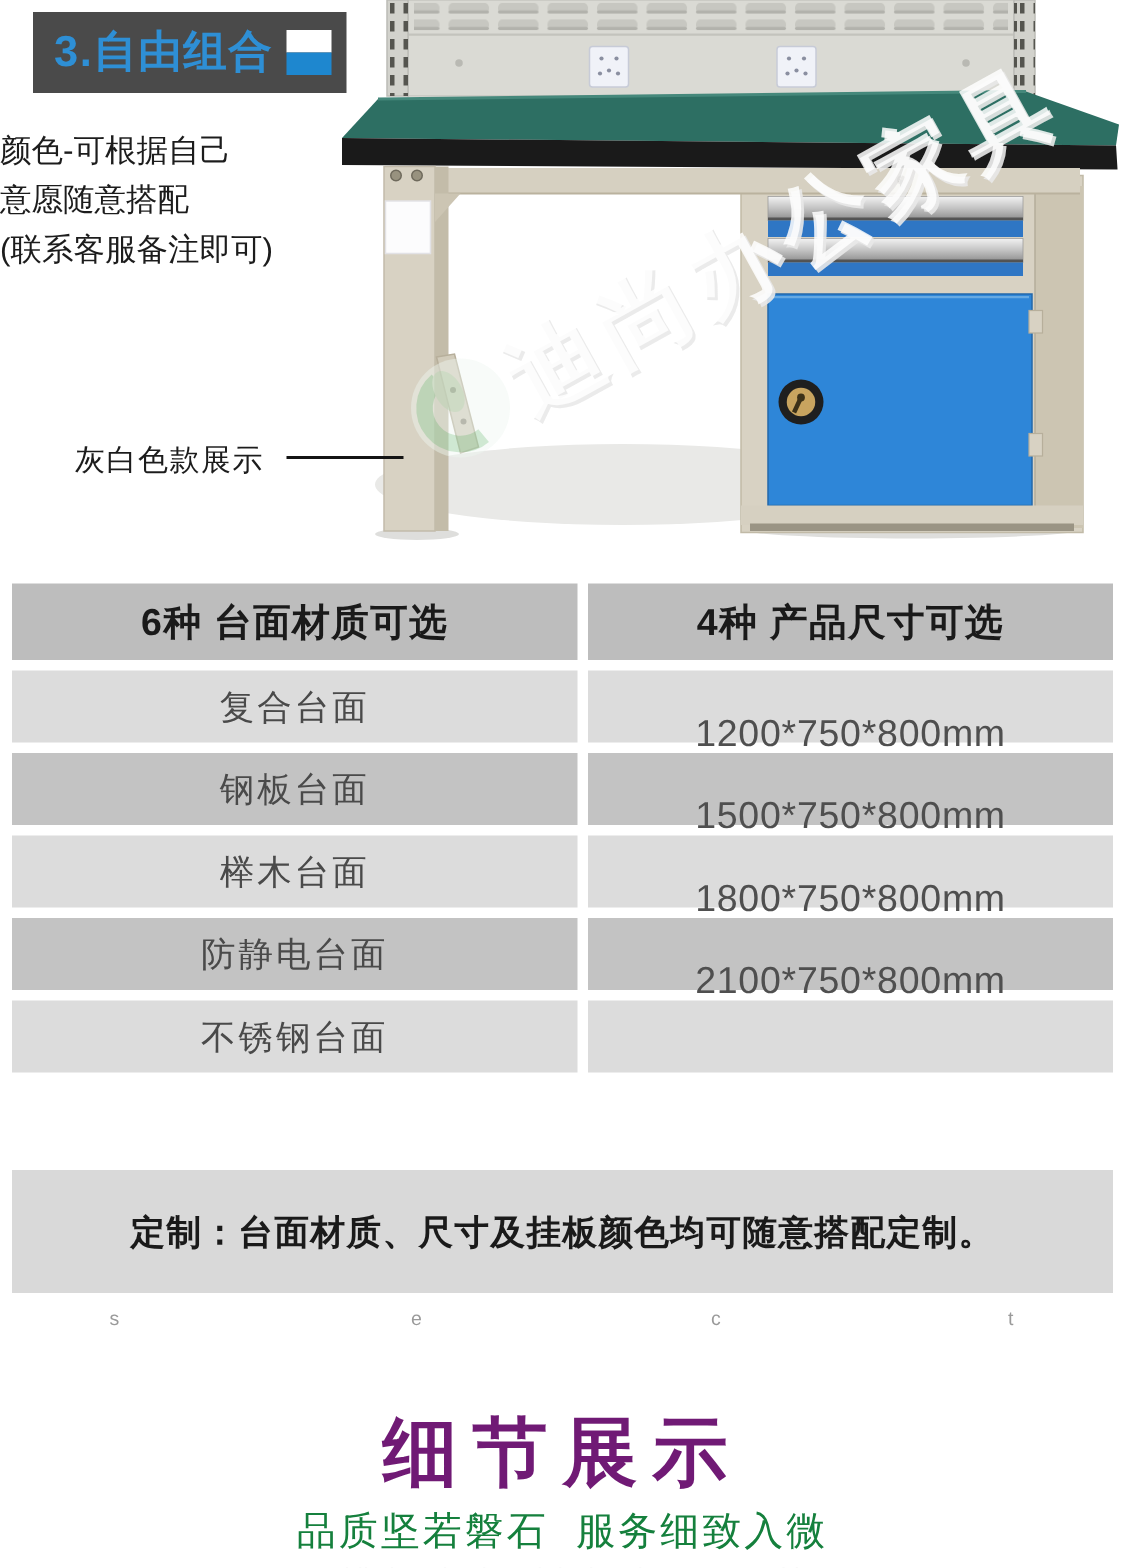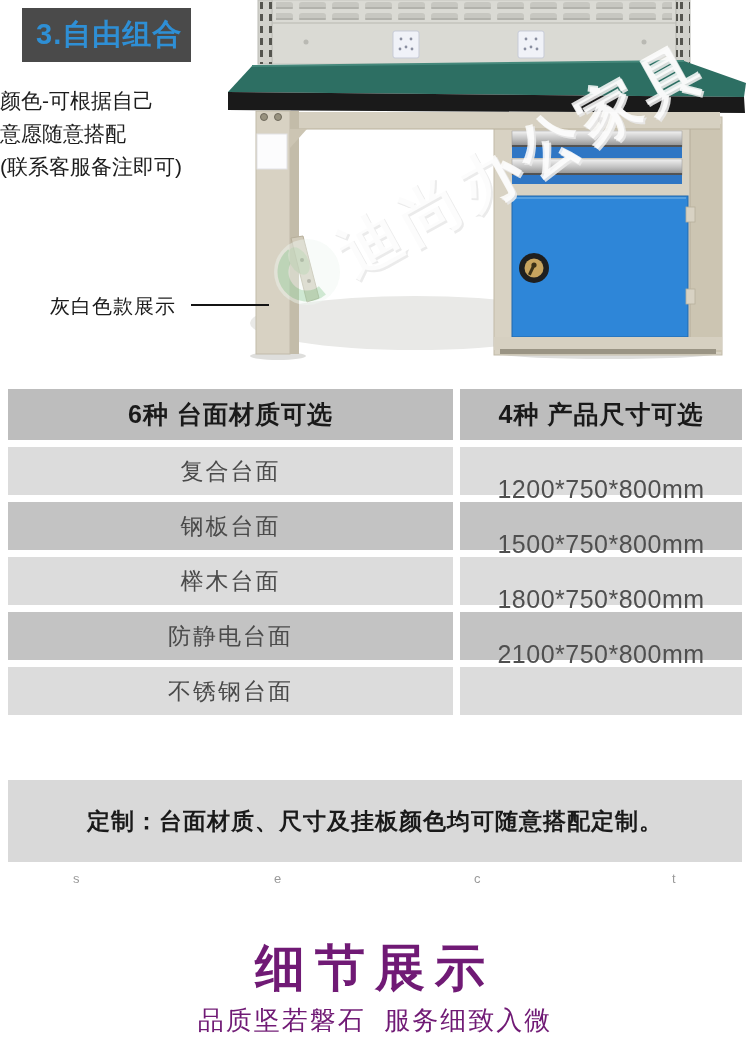--- a/index.html
+++ b/index.html
@@ -1,59 +1,59 @@
 <!DOCTYPE html>
 <html><head>
 <meta charset="utf-8">
 <style>
   html,body{margin:0;padding:0;background:#ffffff;}
   body{font-family:"Liberation Sans","DejaVu Sans",sans-serif;}
   .canvas{position:relative;width:750px;height:1045px;background:#ffffff;overflow:hidden;}
 
   
-  .hero-badge{position:absolute;left:22px;top:8px;width:169px;height:54px;background:#4a4a4a;
+  .hero-badge{position:absolute;left:22px;top:8px;width:209px;height:54px;background:#4a4a4a;
     display:flex;align-items:center;padding:0 10px 0 14px;box-sizing:border-box;text-align:right;}
   .hero-badge-title{font-size:29px;font-weight:bold;color:#2e8fd5;letter-spacing:1px;white-space:nowrap;}
   .swatch{margin-left:auto;width:30px;height:30px;display:flex;flex-direction:column;}
   .swatch .sw-top{flex:1;background:#ffffff;}
   .swatch .sw-bot{flex:1;background:#1e87cf;}
 
   .hero-desc{position:absolute;left:0;top:84px;width:252px;text-align:left;
     font-size:21px;color:#1c1c1c;line-height:33px;}
   .hero-desc div{white-space:nowrap;}
 
   .pointer-label{position:absolute;left:50px;top:293px;font-size:20px;color:#1c1c1c;
     font-weight:500;letter-spacing:1px;white-space:nowrap;}
   .pointer-line{position:absolute;left:191px;top:304px;width:78px;height:2px;background:#141414;}
 
   .product-svg{position:absolute;left:0;top:0;}
 
   
   .opt-table{position:absolute;left:8px;top:389px;width:734px;}
   .opt-row{display:flex;gap:7px;margin-bottom:7px;}
   .opt-cell{display:flex;align-items:center;justify-content:center;height:48px;}
-  .opt-cell.c-left{width:445px;}
+  .opt-cell.c-left{width:377px;}
   .opt-cell.c-right{flex:1;}
   .opt-row.hd .opt-cell{height:51px;background:#bdbdbd;font-size:25px;font-weight:bold;color:#1a1a1a;letter-spacing:1px;white-space:pre;}
   .opt-row.lt .opt-cell{background:#dcdcdc;}
   .opt-row.dk .opt-cell{background:#c3c3c3;}
   .mat-text{font-size:23px;color:#4a4a4a;letter-spacing:2px;}
   .size-text{font-size:25px;color:#4f4f4f;letter-spacing:0.5px;margin-top:37px;}
 
   .custom-bar{position:absolute;left:8px;top:780px;width:734px;height:82px;background:#d9d9d9;
     display:flex;align-items:center;justify-content:center;}
   .custom-bar span{font-size:23px;font-weight:bold;color:#1a1a1a;letter-spacing:1px;white-space:pre;}
 
   .divider-letter{position:absolute;top:871px;font-size:13px;color:#9a9a9a;}
   .dl0{left:73px;} .dl1{left:274px;} .dl2{left:474px;} .dl3{left:672px;}
 
   
   .detail{position:absolute;left:0;top:940px;width:750px;text-align:center;}
   .detail-title{font-size:50px;font-weight:800;color:#701a75;letter-spacing:10px;line-height:56px;}
-  .detail-sub{margin-top:7px;font-size:26px;color:#701a75;letter-spacing:2px;white-space:pre;}
+  .detail-sub{margin-top:7px;font-size:26px;color:#15803d;letter-spacing:2px;white-space:pre;}
   .detail-en{margin-top:5px;font-size:15px;color:#b3b3b3;letter-spacing:0.5px;}
 </style>
 </head>
 <body>
 
 <div class="canvas">
 
   <svg class="product-svg" width="750" height="370" viewBox="0 0 750 370">
     <defs>
       <pattern id="louvre" width="33" height="11" patternUnits="userSpaceOnUse">

